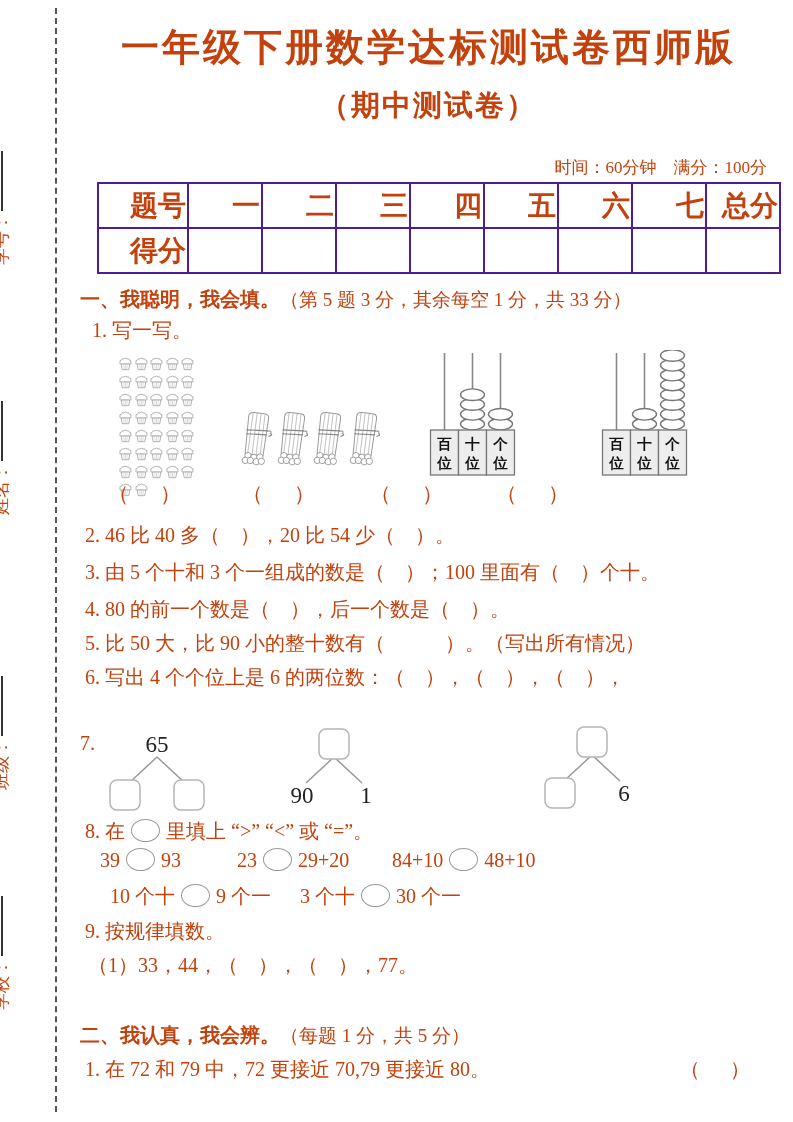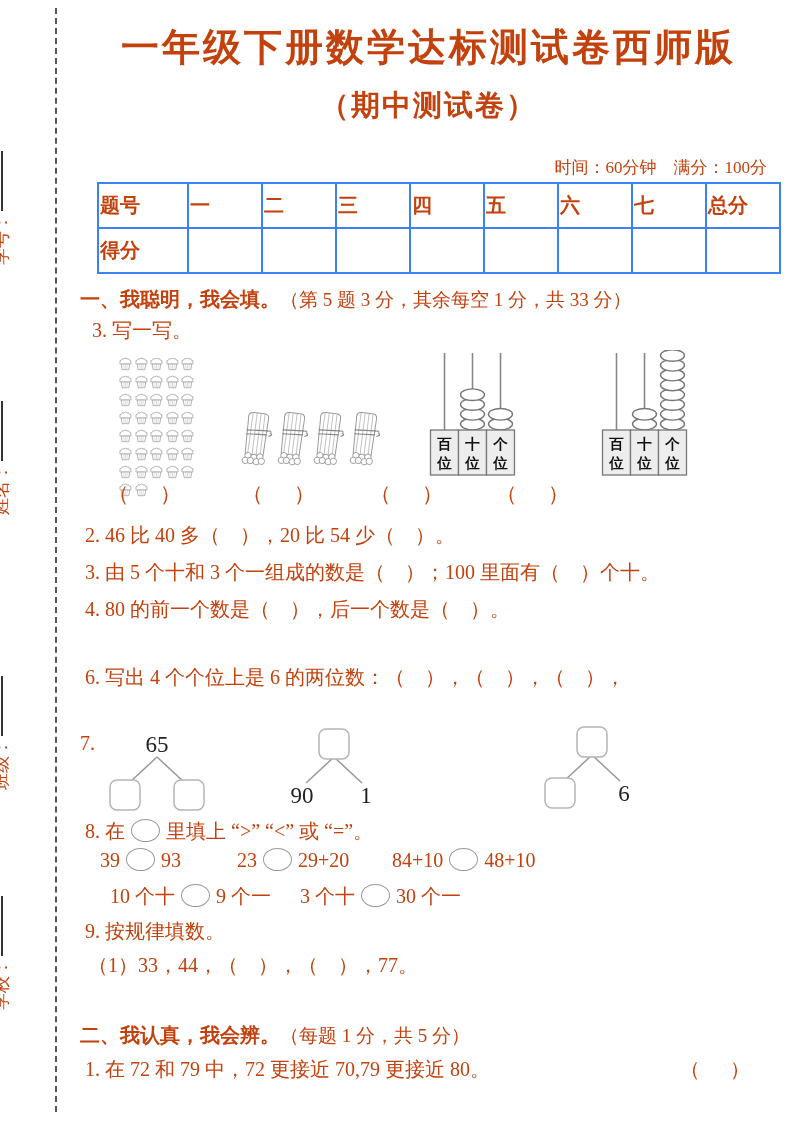--- a/index.html
+++ b/index.html
@@ -9,22 +9,22 @@
   .line{position:absolute;left:85px;font-size:20px;white-space:nowrap;line-height:26px;}
   .title{position:absolute;top:22px;left:70px;right:6px;text-align:center;
          font-size:38px;font-weight:bold;letter-spacing:3px;margin:0;}
   .subtitle{position:absolute;top:86px;left:70px;right:6px;text-align:center;
             font-size:29px;font-weight:600;letter-spacing:2px;}
   .meta{position:absolute;top:156px;right:26px;font-size:17px;}
   .footer{position:absolute;top:1088px;left:0;right:0;text-align:center;font-size:15px;}
   
   #score-table{position:absolute;left:97px;top:182px;}
   #score-table table{border-collapse:collapse;}
-  #score-table td{border:2px solid #3b82f6;width:70px;height:41px;text-align:left;
-                  font-size:20px;font-weight:bold;}
+  #score-table td{border:2px solid #4c1d95;width:70px;height:41px;text-align:right;
+                  font-size:28px;font-weight:bold;}
   #score-table td.hd{width:86px;font-family:"Liberation Sans",sans-serif;}
   
   .sec-head{font-family:"Liberation Sans",sans-serif;font-weight:bold;font-size:20px;}
   .sec-head .note{font-family:"Liberation Serif",serif;font-weight:normal;font-size:19px;text-align:center;}
   
   .side-field{position:absolute;left:12px;height:22px;transform-origin:0 100%;
               transform:rotate(-90deg);font-size:17px;white-space:nowrap;}
   .side-field .rule{display:inline-block;width:60px;border-bottom:2px solid #333;
                     vertical-align:4px;margin-left:3px;}
   .divider{position:absolute;left:55px;top:8px;height:1104px;width:0;
@@ -72,21 +72,21 @@
             <td></td>
             <td></td>
             <td></td>
           </tr>
         </tbody>
       </table>
     </div>
 
   <div class="line sec-head" style="top:286px;left:80px"><b>一、我聪明，我会填。</b><span class="note">（第 5 题 3 分，其余每空 1 分，共 33 分）</span></div>
 
-  <div class="line" style="top:317px;left:92px">3. 写一写。</div>
+  <div class="line" style="top:317px;left:92px">1. 写一写。</div>
 
   <div id="cupcakes" class="abs" style="left:118px;top:357px;display:grid;grid-template-columns:repeat(5,15.5px);">
       <span><svg width="15" height="14" viewBox="0 0 16 15">
           <path d="M3.2 7.6 Q0.8 7.2 2.2 5.6 Q1 3.6 3.6 3.4 Q4 1.2 6.2 2 Q8 0.4 9.6 2 Q11.8 1.2 12.2 3.4 Q14.8 3.6 13.6 5.6 Q15.2 7.2 12.8 7.6 Z" fill="#fff" stroke="#9a9a9a" stroke-width="0.8"></path>
           <path d="M3.4 7.6 L4.5 13.6 L11.5 13.6 L12.6 7.6 Z" fill="#fff" stroke="#9a9a9a" stroke-width="0.8"></path>
           <path d="M6 7.8 L6.6 13.4 M8 7.8 L8 13.4 M10 7.8 L9.4 13.4" stroke="#c3c3c3" stroke-width="0.6"></path>
         </svg></span>
       <span><svg width="15" height="14" viewBox="0 0 16 15">
           <path d="M3.2 7.6 Q0.8 7.2 2.2 5.6 Q1 3.6 3.6 3.4 Q4 1.2 6.2 2 Q8 0.4 9.6 2 Q11.8 1.2 12.2 3.4 Q14.8 3.6 13.6 5.6 Q15.2 7.2 12.8 7.6 Z" fill="#fff" stroke="#9a9a9a" stroke-width="0.8"></path>
           <path d="M3.4 7.6 L4.5 13.6 L11.5 13.6 L12.6 7.6 Z" fill="#fff" stroke="#9a9a9a" stroke-width="0.8"></path>
@@ -384,20 +384,21 @@
       </svg></div>
 
   <span class="ans-paren" style="left:108px;top:480px">（　）</span>
   <span class="ans-paren" style="left:242px;top:480px">（　）</span>
   <span class="ans-paren" style="left:370px;top:480px">（　）</span>
   <span class="ans-paren" style="left:496px;top:480px">（　）</span>
 
   <div class="line" style="top:522px">2. 46 比 40 多（　），20 比 54 少（　）。</div>
   <div class="line" style="top:559px">3. 由 5 个十和 3 个一组成的数是（　）；100 里面有（　）个十。</div>
   <div class="line" style="top:596px">4. 80 的前一个数是（　），后一个数是（　）。</div>
+  <div class="line" style="top:630px">5. 比 50 大，比 90 小的整十数有（　　　）。（写出所有情况）</div>
   <div class="line" style="top:664px">6. 写出 4 个个位上是 6 的两位数：（　），（　），（　），</div>
 
   <div class="line" style="top:730px;left:80px">7.</div>
   <div id="bonds"></div>
 
   <div class="line" style="top:818px"><span>8. 在</span><span class="cmp"></span><span>里填上 “&gt;” “&lt;” 或 “=”。</span></div>
   <div id="q8rows"></div>
 
   <div class="line" style="top:918px">9. 按规律填数。</div>
   <div class="line" style="top:952px;left:88px">（1）33，44，（　），（　），77。</div>

